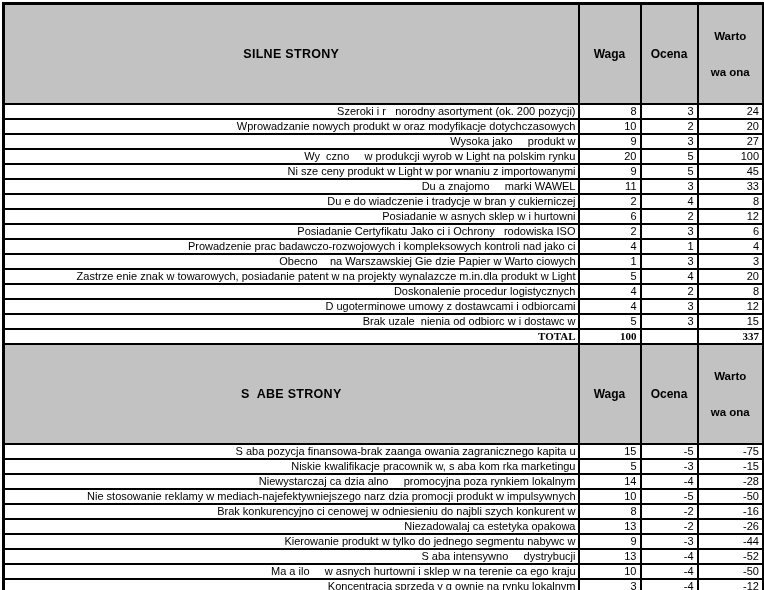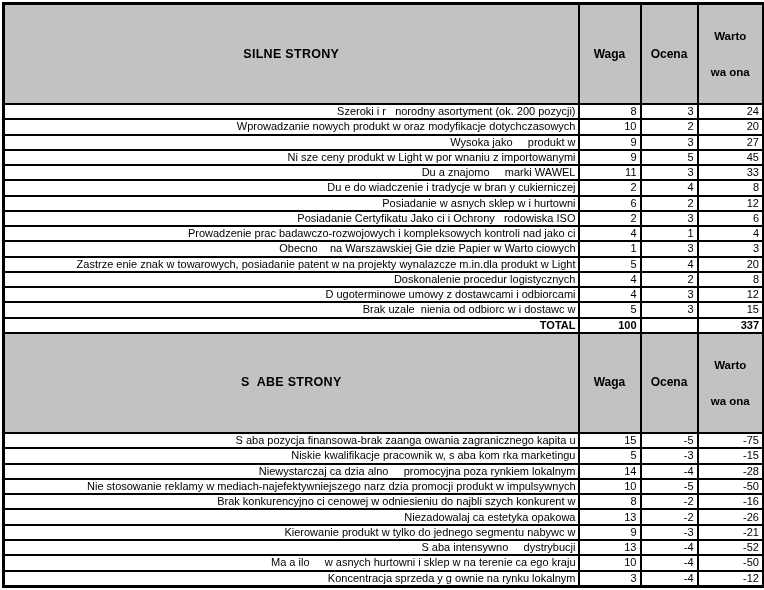--- a/index.html
+++ b/index.html
@@ -42,21 +42,21 @@
   tr.hdr td {
     background: #c2c2c2;
     font-weight: 700;
     text-align: center;
     white-space: pre;
   }
   td.section-title { font-size: 12.5px; letter-spacing: 0.3px; }
   td.col-h { font-size: 12px; }
   td.wart-h { font-size: 11.5px; line-height: 12px; padding: 1px 0; }
   td.wart-h span { display: block; }
-  tr.total-row td { font-weight: 700; }
+  tr.total-row td { font-weight: 700; font-family: Liberation Serif, serif; }
 </style>
 </head>
 <body>
 
 <div class="sheet">
   <table class="swot">
     <colgroup>
       <col style="width:575px">
       <col style="width:62px">
       <col style="width:57px">
@@ -83,20 +83,26 @@
           <td class="desc">Wprowadzanie nowych produkt w oraz modyfikacje dotychczasowych</td>
           <td class="num">10</td>
           <td class="num">2</td>
           <td class="num">20</td>
         </tr>
         <tr class="data-row">
           <td class="desc">Wysoka jako     produkt w</td>
           <td class="num">9</td>
           <td class="num">3</td>
           <td class="num">27</td>
+        </tr>
+        <tr class="data-row">
+          <td class="desc">Wy  czno     w produkcji wyrob w Light na polskim rynku</td>
+          <td class="num">20</td>
+          <td class="num">5</td>
+          <td class="num">100</td>
         </tr>
         <tr class="data-row">
           <td class="desc">Ni sze ceny produkt w Light w por wnaniu z importowanymi</td>
           <td class="num">9</td>
           <td class="num">5</td>
           <td class="num">45</td>
         </tr>
         <tr class="data-row">
           <td class="desc">Du a znajomo     marki WAWEL</td>
           <td class="num">11</td>
@@ -208,21 +214,21 @@
         <tr class="data-row">
           <td class="desc">Niezadowalaj ca estetyka opakowa</td>
           <td class="num">13</td>
           <td class="num">-2</td>
           <td class="num">-26</td>
         </tr>
         <tr class="data-row">
           <td class="desc">Kierowanie produkt w tylko do jednego segmentu nabywc w</td>
           <td class="num">9</td>
           <td class="num">-3</td>
-          <td class="num">-21</td>
+          <td class="num">-44</td>
         </tr>
         <tr class="data-row">
           <td class="desc">S aba intensywno     dystrybucji</td>
           <td class="num">13</td>
           <td class="num">-4</td>
           <td class="num">-52</td>
         </tr>
         <tr class="data-row">
           <td class="desc">Ma a ilo     w asnych hurtowni i sklep w na terenie ca ego kraju</td>
           <td class="num">10</td>

